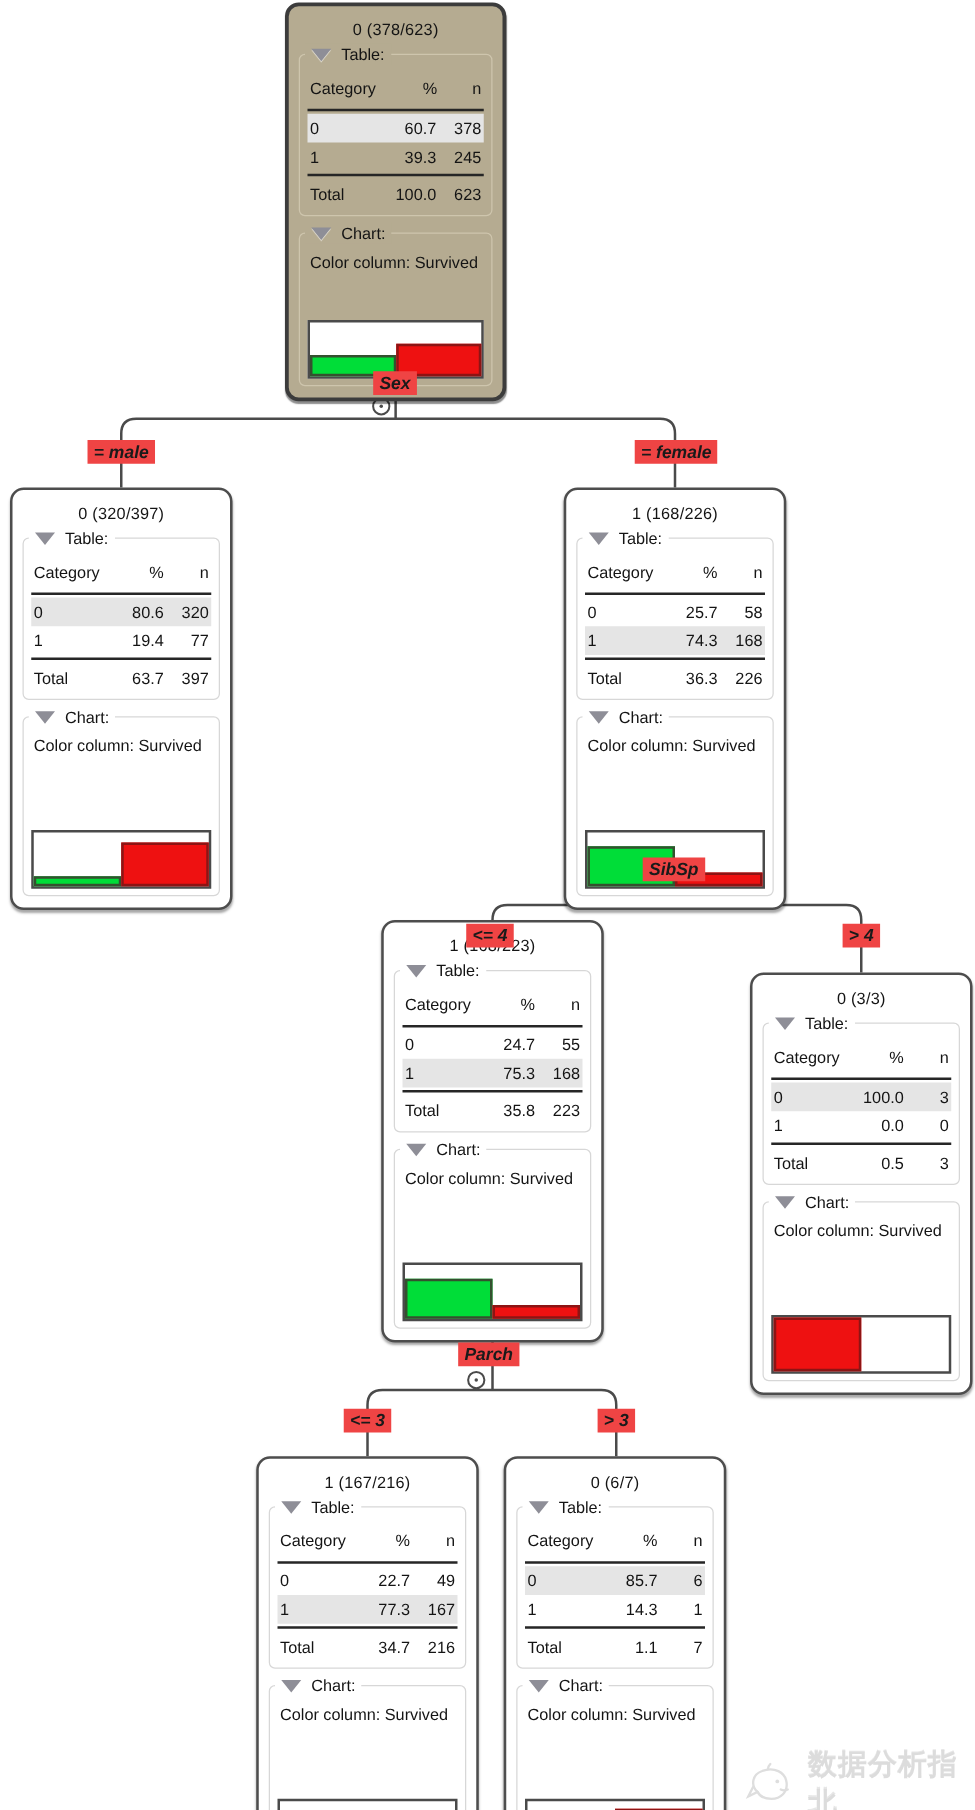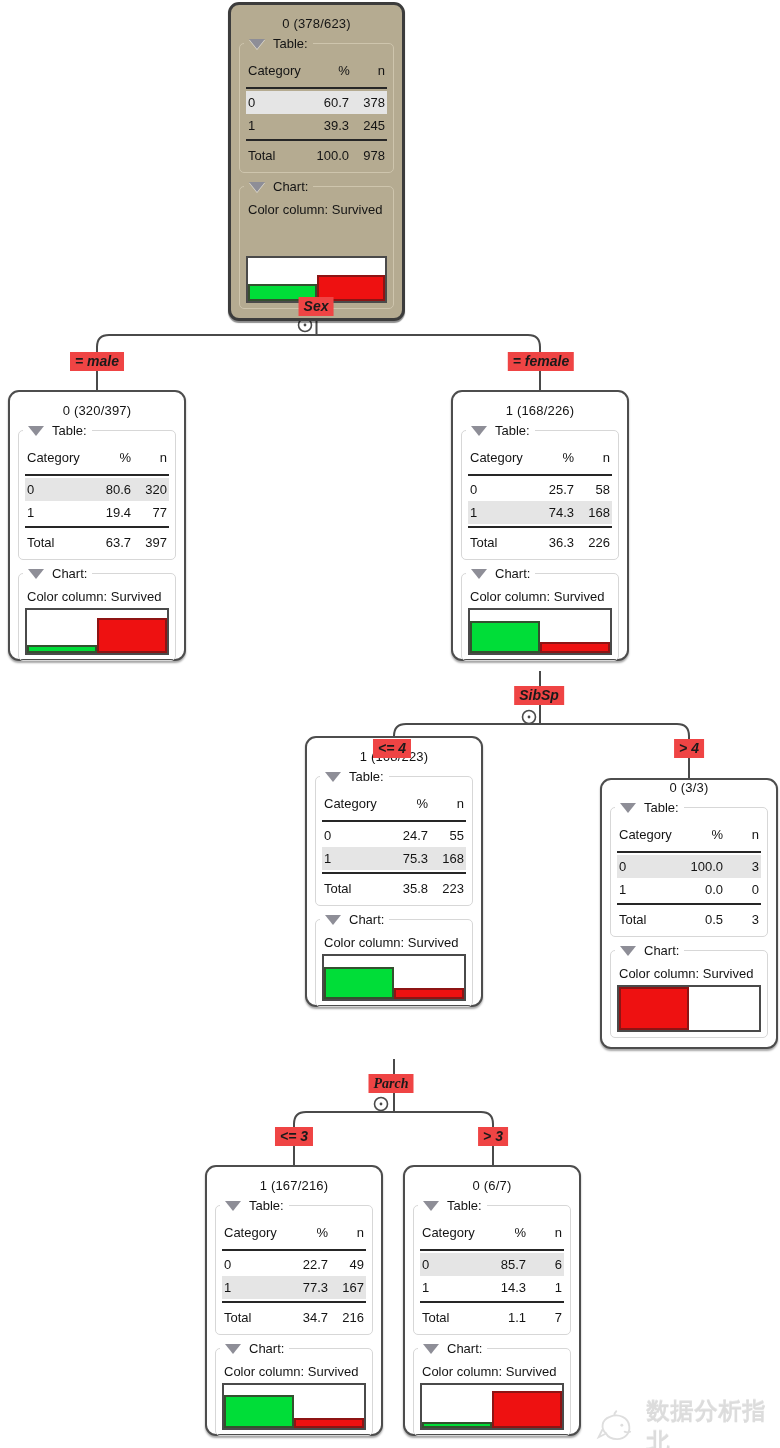--- a/index.html
+++ b/index.html
@@ -5,21 +5,21 @@
   :root{
     --survived-green:#00dd38; --died-red:#ee1111; --root-bg:#b5ab91;
     --edge:#4a4a4a; --node-border:#4d4d4d; --highlight-row:#e5e5e5;
   }
   *{box-sizing:border-box;margin:0;padding:0;}
   body{background:#ffffff;font-family:"Liberation Sans","DejaVu Sans",sans-serif;}
   #stage{position:relative;width:780px;height:1448px;overflow:hidden;background:#fff;}
   #edges{position:absolute;left:0;top:0;z-index:0;}
 
   
-  .node{position:absolute;width:178px;height:271px;background:#fff;
+  .node{position:absolute;width:178px;height:338px;background:#fff;
     border:2px solid var(--node-border);border-radius:11px;
     box-shadow:0 2px 2px rgba(0,0,0,0.35);z-index:2;
     display:flex;flex-direction:column;font-size:13px;color:#141414;}
   .node[data-pos="root"]{left:228px;top:2px;width:177px;height:319px;
     background:var(--root-bg);border:3px solid #3c3c3c;box-shadow:0 2px 1px rgba(0,0,0,0.45);}
   .node[data-pos="male"]{left:8px;top:390px;}
   .node[data-pos="female"]{left:451px;top:390px;}
   .node[data-pos="sibsp-le4"]{left:305px;top:736px;}
   .node[data-pos="sibsp-gt4"]{left:600px;top:778px;justify-content:flex-end;}
   .node[data-pos="parch-le3"]{left:205px;top:1165px;}
@@ -52,21 +52,21 @@
   .bar{width:50%;}
   .bar.green{background:var(--survived-green);border:2px solid #34502f;}
   .bar.red{background:var(--died-red);border:2px solid #8d1414;}
 
   
   .branch-label{position:absolute;transform:translateX(-50%);z-index:3;background:#ef4444;
     padding:0 5px;font-style:italic;font-weight:bold;font-size:14px;color:#1a1a1a;
     line-height:19px;white-space:nowrap;}
   .lbl-sex{left:316px;top:297px;}
   .lbl-sibsp{left:539px;top:686px;}
-  .lbl-parch{left:391px;top:1074px;font-family:Liberation Serif, serif;}
+  .lbl-parch{left:391px;top:1074px;}
   .lbl-male{left:97px;top:352px;}
   .lbl-female{left:541px;top:352px;}
   .lbl-le4{left:392px;top:739px;}
   .lbl-gt4{left:689px;top:739px;}
   .lbl-le3{left:294px;top:1127px;}
   .lbl-gt3{left:493px;top:1127px;}
 
   
   .watermark{position:absolute;left:594px;top:1396px;z-index:4;display:flex;
     align-items:center;gap:6px;color:#dcdcdc;
@@ -120,21 +120,21 @@
       </div>
       <div class="trow" data-hl="false">
         <span class="c1">1</span>
         <span class="c2">39.3</span>
         <span class="c3">245</span>
       </div>
       <div class="rule"></div>
       <div class="trow total">
         <span class="c1">Total</span>
         <span class="c2">100.0</span>
-        <span class="c3">978</span>
+        <span class="c3">623</span>
       </div>
     </div>
 
     <div class="gbox chart-g">
       <div class="gbox-head">
         <span class="tri"></span>
         <span>Chart:</span>
       </div>
       <div class="colorcol">Color column: Survived</div>
       <div class="chartbox">

